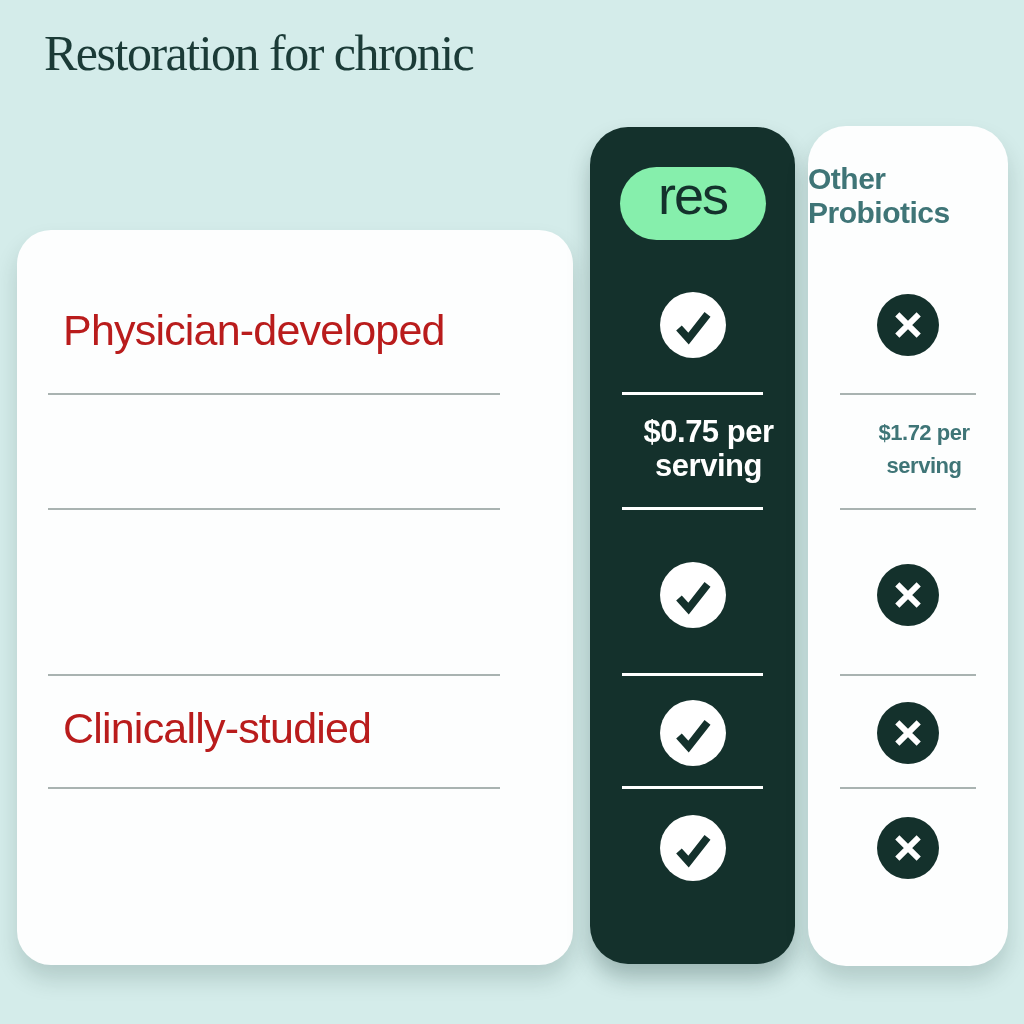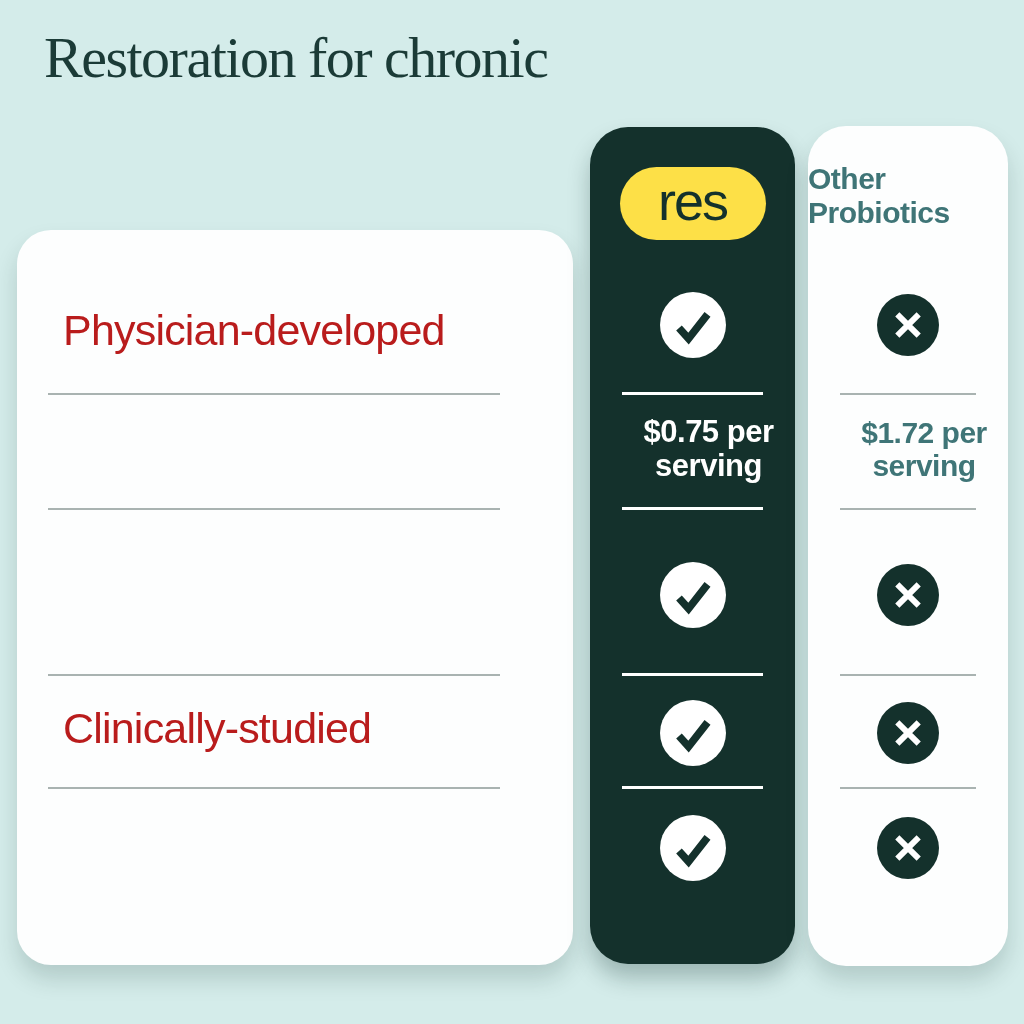--- a/index.html
+++ b/index.html
@@ -10,21 +10,21 @@
     position:relative;
     overflow:hidden;
   }
   .canvas { position:absolute; inset:0; }
 
   
   .title {
     position:absolute; left:44px; top:26px;
     font-family:"Liberation Serif", "DejaVu Serif", serif;
     font-weight:400;
-    font-size:58px; line-height:1.09; letter-spacing:-1.5px;
+    font-size:50px; line-height:1.09; letter-spacing:-1.5px;
     color:#1b3b37;
   }
   .title span { display:block; }
 
   
   .card {
     position:absolute; background:#fdfefe; border-radius:34px;
     box-shadow:0 14px 22px rgba(16,48,43,0.17);
   }
   .features-card { left:17px; top:230px; width:556px; height:735px; }
@@ -42,43 +42,43 @@
     line-height:47px; color:#b91c1c;
   }
   .hr {
     position:absolute; left:31px; width:452px; height:2px;
     background:#a9b3b1;
   }
 
   
   .pill {
     position:absolute; top:40px; left:50%; transform:translateX(-50%);
-    width:146px; height:73px; background:#fde047; border-radius:37px;
-    display:flex; align-items:center; justify-content:center;
+    width:146px; height:73px; background:#86efac; border-radius:37px;
+    display:flex; justify-content:center;
   }
   .pill span {
     color:#14312c; font-size:54px; font-weight:400; letter-spacing:-2px;
     position:relative; top:-3px;
   }
   .icon { position:absolute; left:50%; transform:translateX(-50%); }
   .ck { width:66px; height:66px; }
   .xi { width:62px; height:62px; }
   .wdiv {
     position:absolute; left:32px; width:141px; height:3px; background:#ffffff;
   }
   .gdiv {
     position:absolute; left:32px; width:136px; height:2px; background:#a9b3b1;
   }
   .price {
     position:absolute; width:100%; text-align:center;
     font-weight:700; letter-spacing:-0.5px;
   }
   .price span { display:block;padding-left:32px; }
   .price-res { top:288px; color:#ffffff; font-size:31px; line-height:34px; }
-  .price-other { top:290px; color:#3f7577; font-size:30px; line-height:33px; }
+  .price-other { top:290px; color:#3f7577; font-size:22px; line-height:33px; }
 
   
   .other-header {
     position:absolute; top:36px; width:100%; 
     color:#3f7577; font-size:30px; font-weight:700; line-height:34px;
     letter-spacing:-0.5px;
   }
   .other-header span { display:block; }
 </style>
 </head>

